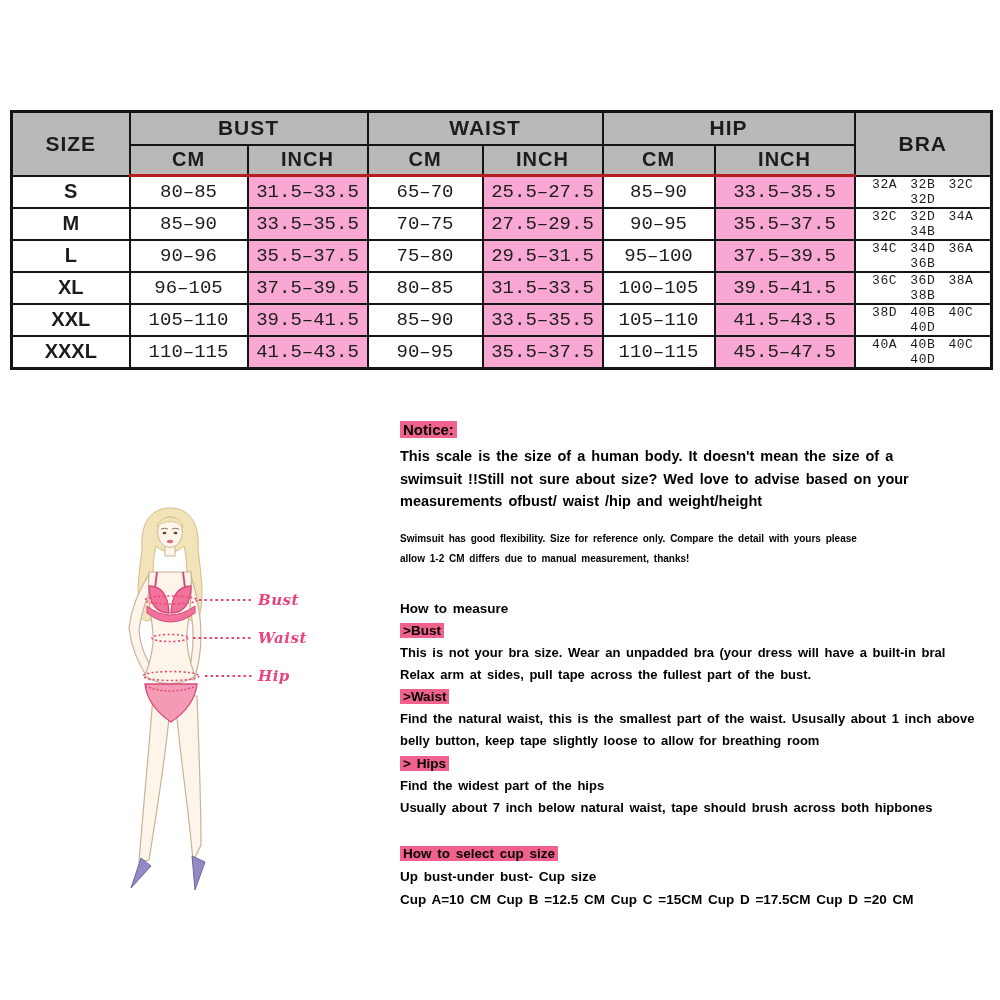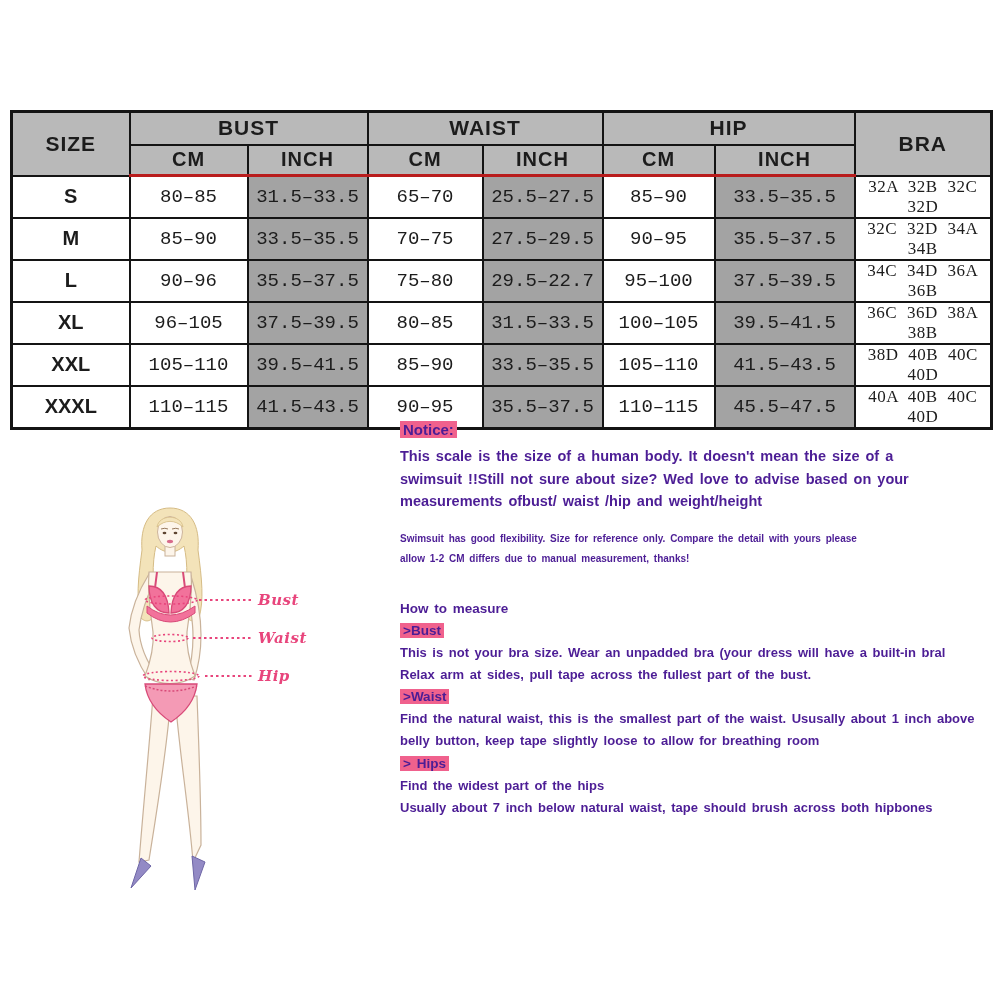--- a/index.html
+++ b/index.html
@@ -14,29 +14,29 @@
   }
   .size-table th, .size-table td { border:2px solid #141414; text-align:center; vertical-align:middle; padding:0; }
   .size-table thead th { background:#b9b9b9; font-family:"Liberation Sans", sans-serif; font-weight:bold; font-size:21px; letter-spacing:1px; }
   .size-table thead tr.grp th { height:33px; }
   .size-table thead tr.sub th { height:31px; font-size:20px; }
   .size-table thead tr.sub th, .size-table thead tr.grp th { border-bottom-width:2px; }
   .size-table thead tr:last-child th { border-bottom:3px solid #b91c1c; }
   .size-table tbody tr { height:30px; }
   .size-table tbody td { font-family:Liberation Mono, monospace; font-size:19px; background:#ffffff; }
   .size-table tbody td.size-cell { font-family:"Liberation Sans", sans-serif; font-weight:bold; font-size:20px; }
-  .size-table tbody td.inch { background:#a3a3a3; }
-  .size-table tbody td.bra-cell { font-family:Liberation Serif, serif; font-size:17px; letter-spacing:0.5px; word-spacing:5px; }
+  .size-table tbody td.inch { background:#f9a8d4; }
+  .size-table tbody td.bra-cell { font-family:Liberation Mono, monospace; font-size:13px; letter-spacing:0.5px; word-spacing:5px; }
 
   
   .figure-wrap { position:absolute; left:95px; top:500px; width:230px; height:400px; }
   .measure-label { font-family:"DejaVu Serif", serif; font-style:italic; font-weight:bold; font-size:15px; fill:#e8457c; letter-spacing:0.5px; }
 
   
-  .text-col { position:absolute; left:400px; top:421px; width:585px; color:#4c1d95; font-weight:bold; word-spacing:2px; }
+  .text-col { position:absolute; left:400px; top:421px; width:585px; color:#000000; font-weight:bold; word-spacing:2px; }
   .hl { background:#f0618d; padding:0 3px; }
   .notice-head { font-size:15px; display:inline-block; margin-bottom:7px; }
   .notice-line { font-size:14.5px; line-height:22.5px; }
   .flex-block { margin-top:16px; }
   .flex-line { font-size:10px; line-height:20px; }
   .measure-head { margin-top:29px; font-size:13.5px; line-height:22px; }
   .sec-head { font-size:13.5px; line-height:22px; }
   .sec-head span { background:#f0618d; padding:0 3px;margin-top:40px; }
   .sec-line { font-size:13px; line-height:22.3px; }
   .cup-block { margin-top:23px; }
@@ -95,21 +95,21 @@
         <td class="inch">27.5–29.5</td>
         <td>90–95</td>
         <td class="inch">35.5–37.5</td>
         <td class="bra-cell">32C 32D 34A 34B</td>
       </tr>
       <tr>
         <td class="size-cell">L</td>
         <td>90–96</td>
         <td class="inch">35.5–37.5</td>
         <td>75–80</td>
-        <td class="inch">29.5–22.7</td>
+        <td class="inch">29.5–31.5</td>
         <td>95–100</td>
         <td class="inch">37.5–39.5</td>
         <td class="bra-cell">34C 34D 36A 36B</td>
       </tr>
       <tr>
         <td class="size-cell">XL</td>
         <td>96–105</td>
         <td class="inch">37.5–39.5</td>
         <td>80–85</td>
         <td class="inch">31.5–33.5</td>
@@ -206,15 +206,20 @@
     <div class="sec-line">Relax arm at sides, pull tape across the fullest part of the bust.</div>
 
     <div class="sec-head"><span>&gt;Waist</span></div>
     <div class="sec-line">Find the natural waist, this is the smallest part of the waist. Ususally about 1 inch above</div>
     <div class="sec-line">belly button, keep tape slightly loose to allow for breathing room</div>
 
     <div class="sec-head"><span>&gt; Hips</span></div>
     <div class="sec-line">Find the widest part of the hips</div>
     <div class="sec-line">Usually about 7 inch below natural waist, tape should brush across both hipbones</div>
 
+    <div class="cup-block">
+      <div class="cup-head"><span class="hl">How to select cup size</span></div>
+      <div class="cup-line">Up bust-under bust- Cup size</div>
+      <div class="cup-line">Cup A=10 CM Cup B =12.5 CM Cup C =15CM Cup D =17.5CM Cup D =20 CM</div>
+    </div>
 
   </div>
 </div>
 
 </body></html>

